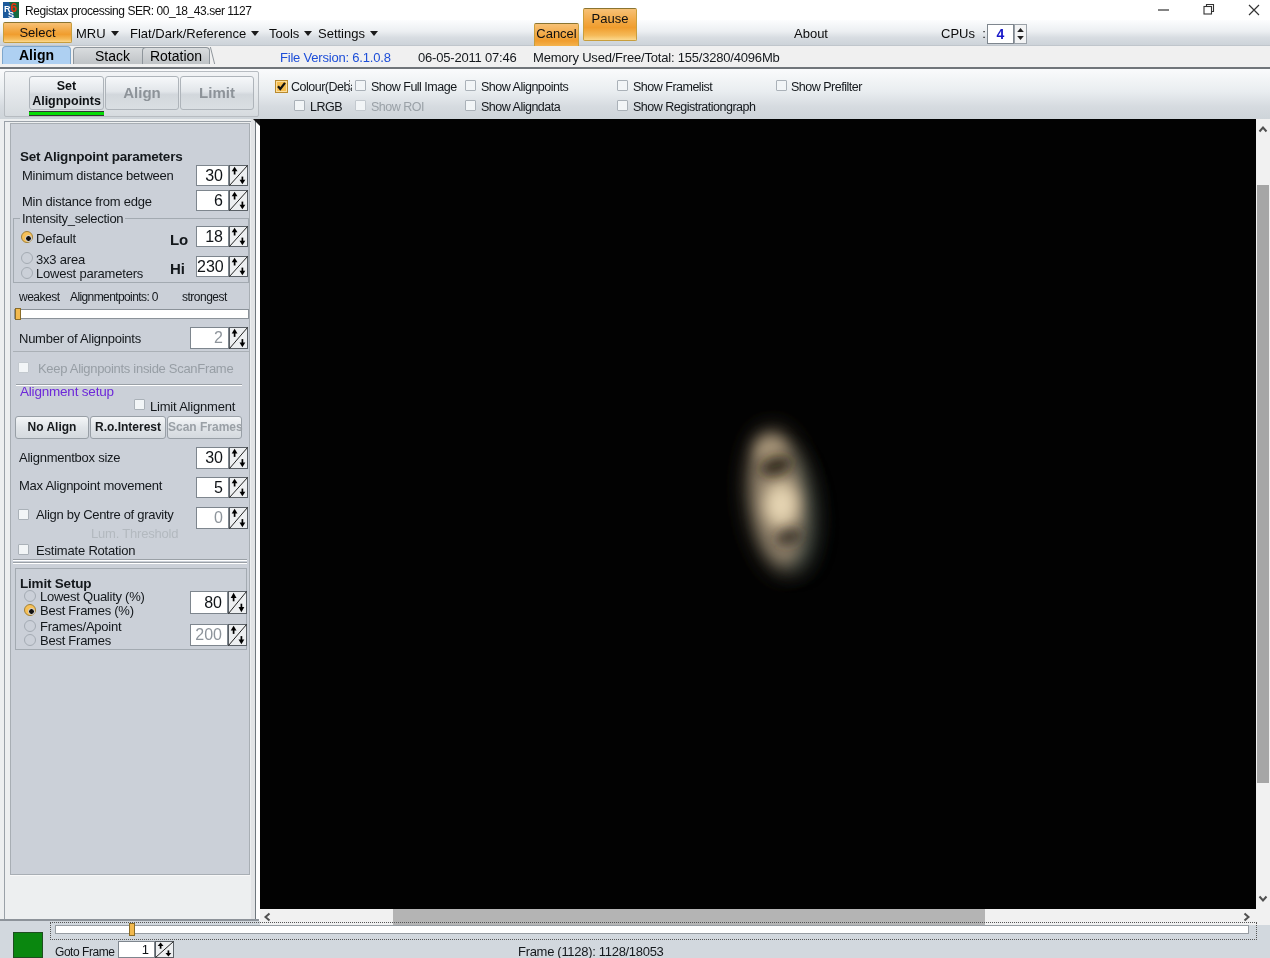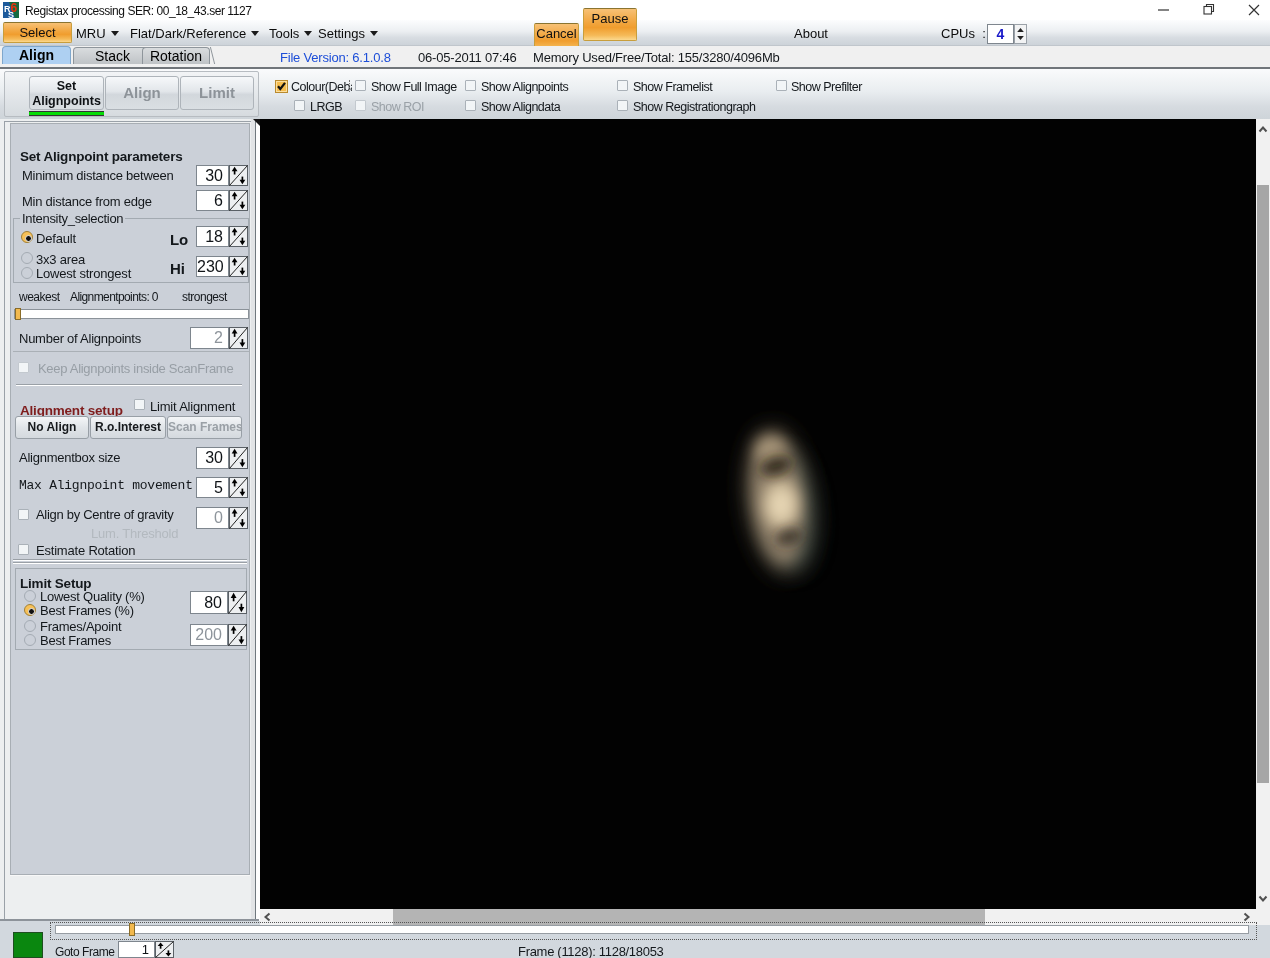--- a/index.html
+++ b/index.html
@@ -126,21 +126,21 @@
 <rect x="0.5" y="0.5" width="18" height="20" fill="#edeff1" stroke="#5a6066"></rect>
 <line x1="0.5" y1="20.5" x2="18.5" y2="0.5" stroke="#222" stroke-width="1"></line>
 <line x1="5.6" y1="9.5" x2="5.6" y2="5.0" stroke="#000" stroke-width="1.7"></line>
 <path d="M5.6 1.7 L2.7 6.3 L8.5 6.3 Z" fill="#000"></path>
 <line x1="13.4" y1="11.6" x2="13.4" y2="16.0" stroke="#000" stroke-width="1.7"></line>
 <path d="M13.4 19.3 L10.5 14.7 L16.3 14.7 Z" fill="#000"></path>
 </svg>
 <div class="abs" style="left:21px;top:252px;width:12px;height:12px;border-radius:50%;background:transparent;border:1px solid #a4abb3"></div>
 <div class="abs" style="left:36px;top:252px;font-size:13px;color:#14181c;white-space:nowrap;letter-spacing:-0.2px;">3x3 area</div>
 <div class="abs" style="left:21px;top:267px;width:12px;height:12px;border-radius:50%;background:transparent;border:1px solid #a4abb3"></div>
-<div class="abs" style="left:36px;top:266px;font-size:13px;color:#14181c;white-space:nowrap;letter-spacing:-0.2px;">Lowest strongest</div>
+<div class="abs" style="left:36px;top:266px;font-size:13px;color:#14181c;white-space:nowrap;letter-spacing:-0.2px;">Lowest parameters</div>
 <div class="abs" style="left:170px;top:260px;font-size:15px;font-weight:bold;color:#14181c;white-space:nowrap;letter-spacing:-0.2px;">Hi</div>
 <div class="ed" style="left:196px;top:256px;width:33px;height:21px;line-height:19px;color:#101418;font-size:16px">230</div>
 <svg class="abs" style="left:229px;top:256px" width="19" height="21" viewBox="0 0 19 21">
 <rect x="0.5" y="0.5" width="18" height="20" fill="#edeff1" stroke="#5a6066"></rect>
 <line x1="0.5" y1="20.5" x2="18.5" y2="0.5" stroke="#222" stroke-width="1"></line>
 <line x1="5.6" y1="9.5" x2="5.6" y2="5.0" stroke="#000" stroke-width="1.7"></line>
 <path d="M5.6 1.7 L2.7 6.3 L8.5 6.3 Z" fill="#000"></path>
 <line x1="13.4" y1="11.6" x2="13.4" y2="16.0" stroke="#000" stroke-width="1.7"></line>
 <path d="M13.4 19.3 L10.5 14.7 L16.3 14.7 Z" fill="#000"></path>
 </svg>
@@ -156,37 +156,37 @@
 <line x1="0.5" y1="21.5" x2="18.5" y2="0.5" stroke="#222" stroke-width="1"></line>
 <line x1="5.6" y1="9.9" x2="5.6" y2="5.3" stroke="#000" stroke-width="1.7"></line>
 <path d="M5.6 1.8 L2.7 6.6 L8.5 6.6 Z" fill="#000"></path>
 <line x1="13.4" y1="12.1" x2="13.4" y2="16.7" stroke="#000" stroke-width="1.7"></line>
 <path d="M13.4 20.2 L10.5 15.4 L16.3 15.4 Z" fill="#000"></path>
 </svg>
 <div class="abs" style="left:13px;top:351px;width:236px;height:1px;background:#aab0b6"></div>
 <div class="abs" style="left:18px;top:362px;width:11px;height:11px;border:1px solid #c3c9cf;background:#f2f5f7;border-radius:1px"></div>
 <div class="abs" style="left:38px;top:361px;font-size:13px;color:#979ea5;white-space:nowrap;letter-spacing:-0.3px;">Keep Alignpoints inside ScanFrame</div>
 <div class="abs" style="left:16px;top:384px;width:226px;height:2px;background:#fff;border-top:1px solid #9aa0a6"></div>
-<div class="abs" style="left:20px;top:403px;font-size:13.5px;font-weight:bold;color:#7f1d1d;white-space:nowrap;letter-spacing:-0.2px;">Alignment setup</div>
+<div class="abs" style="left:20px;top:384px;font-size:13.5px;font-weight:normal;color:#6d28d9;white-space:nowrap;letter-spacing:-0.2px;">Alignment setup</div>
 <div class="abs" style="left:134px;top:399px;width:11px;height:11px;border:1px solid #aab1b8;background:#f2f5f7;border-radius:1px"></div>
 <div class="abs" style="left:150px;top:399px;font-size:13px;color:#14181c;white-space:nowrap;letter-spacing:-0.2px;">Limit Alignment</div>
 <div class="pbtn" style="left:15px;top:416px;width:74px">No Align</div>
 <div class="pbtn" style="left:90px;top:416px;width:76px">R.o.Interest</div>
 <div class="pbtn" style="left:167px;top:416px;width:75px;color:#9aa0a6">Scan Frames</div>
 <div class="abs" style="left:19px;top:450px;font-size:13px;color:#14181c;white-space:nowrap;letter-spacing:-0.25px;">Alignmentbox size</div>
 <div class="ed" style="left:196px;top:447px;width:33px;height:22px;line-height:20px;color:#101418;font-size:16px">30</div>
 <svg class="abs" style="left:229px;top:447px" width="19" height="22" viewBox="0 0 19 22">
 <rect x="0.5" y="0.5" width="18" height="21" fill="#edeff1" stroke="#5a6066"></rect>
 <line x1="0.5" y1="21.5" x2="18.5" y2="0.5" stroke="#222" stroke-width="1"></line>
 <line x1="5.6" y1="9.9" x2="5.6" y2="5.3" stroke="#000" stroke-width="1.7"></line>
 <path d="M5.6 1.8 L2.7 6.6 L8.5 6.6 Z" fill="#000"></path>
 <line x1="13.4" y1="12.1" x2="13.4" y2="16.7" stroke="#000" stroke-width="1.7"></line>
 <path d="M13.4 20.2 L10.5 15.4 L16.3 15.4 Z" fill="#000"></path>
 </svg>
-<div class="abs" style="left:19px;top:478px;font-size:13px;color:#14181c;white-space:nowrap;letter-spacing:-0.25px;font-family:Liberation Mono, monospace;">Max Alignpoint movement</div>
+<div class="abs" style="left:19px;top:478px;font-size:13px;color:#14181c;white-space:nowrap;letter-spacing:-0.25px;">Max Alignpoint movement</div>
 <div class="ed" style="left:196px;top:477px;width:33px;height:21px;line-height:19px;color:#101418;font-size:16px">5</div>
 <svg class="abs" style="left:229px;top:477px" width="19" height="21" viewBox="0 0 19 21">
 <rect x="0.5" y="0.5" width="18" height="20" fill="#edeff1" stroke="#5a6066"></rect>
 <line x1="0.5" y1="20.5" x2="18.5" y2="0.5" stroke="#222" stroke-width="1"></line>
 <line x1="5.6" y1="9.5" x2="5.6" y2="5.0" stroke="#000" stroke-width="1.7"></line>
 <path d="M5.6 1.7 L2.7 6.3 L8.5 6.3 Z" fill="#000"></path>
 <line x1="13.4" y1="11.6" x2="13.4" y2="16.0" stroke="#000" stroke-width="1.7"></line>
 <path d="M13.4 19.3 L10.5 14.7 L16.3 14.7 Z" fill="#000"></path>
 </svg>
 <div class="abs" style="left:18px;top:509px;width:11px;height:11px;border:1px solid #aab1b8;background:#f2f5f7;border-radius:1px"></div>

